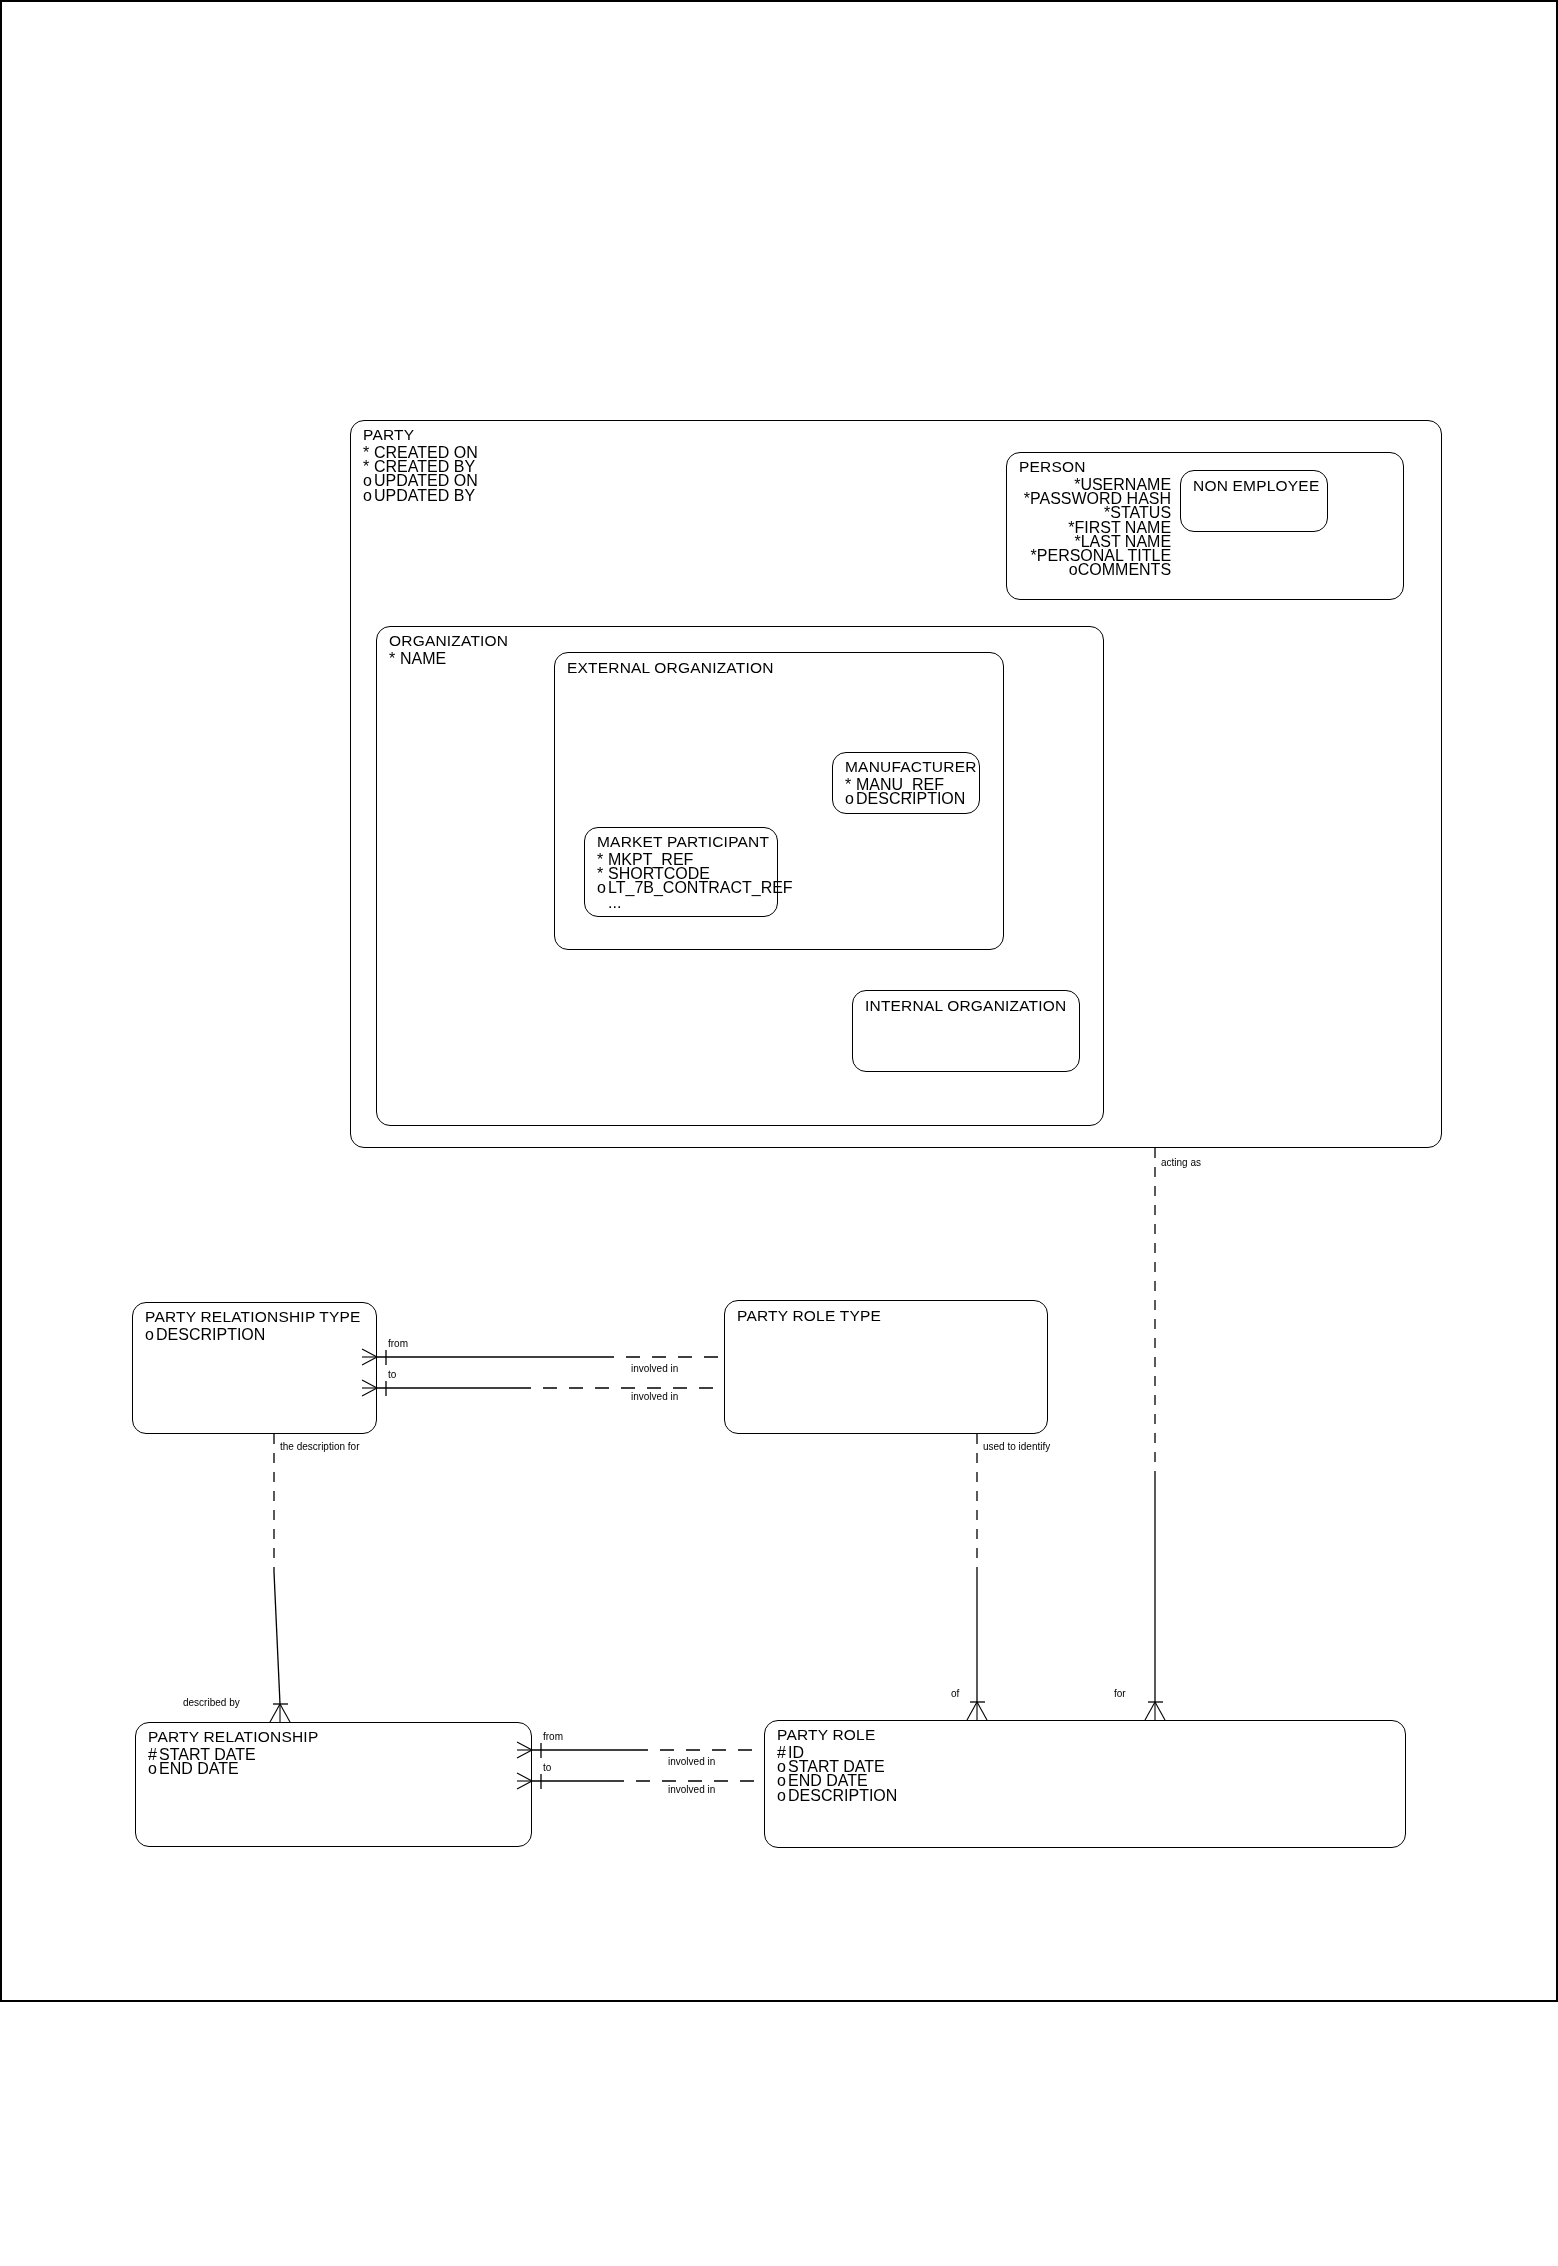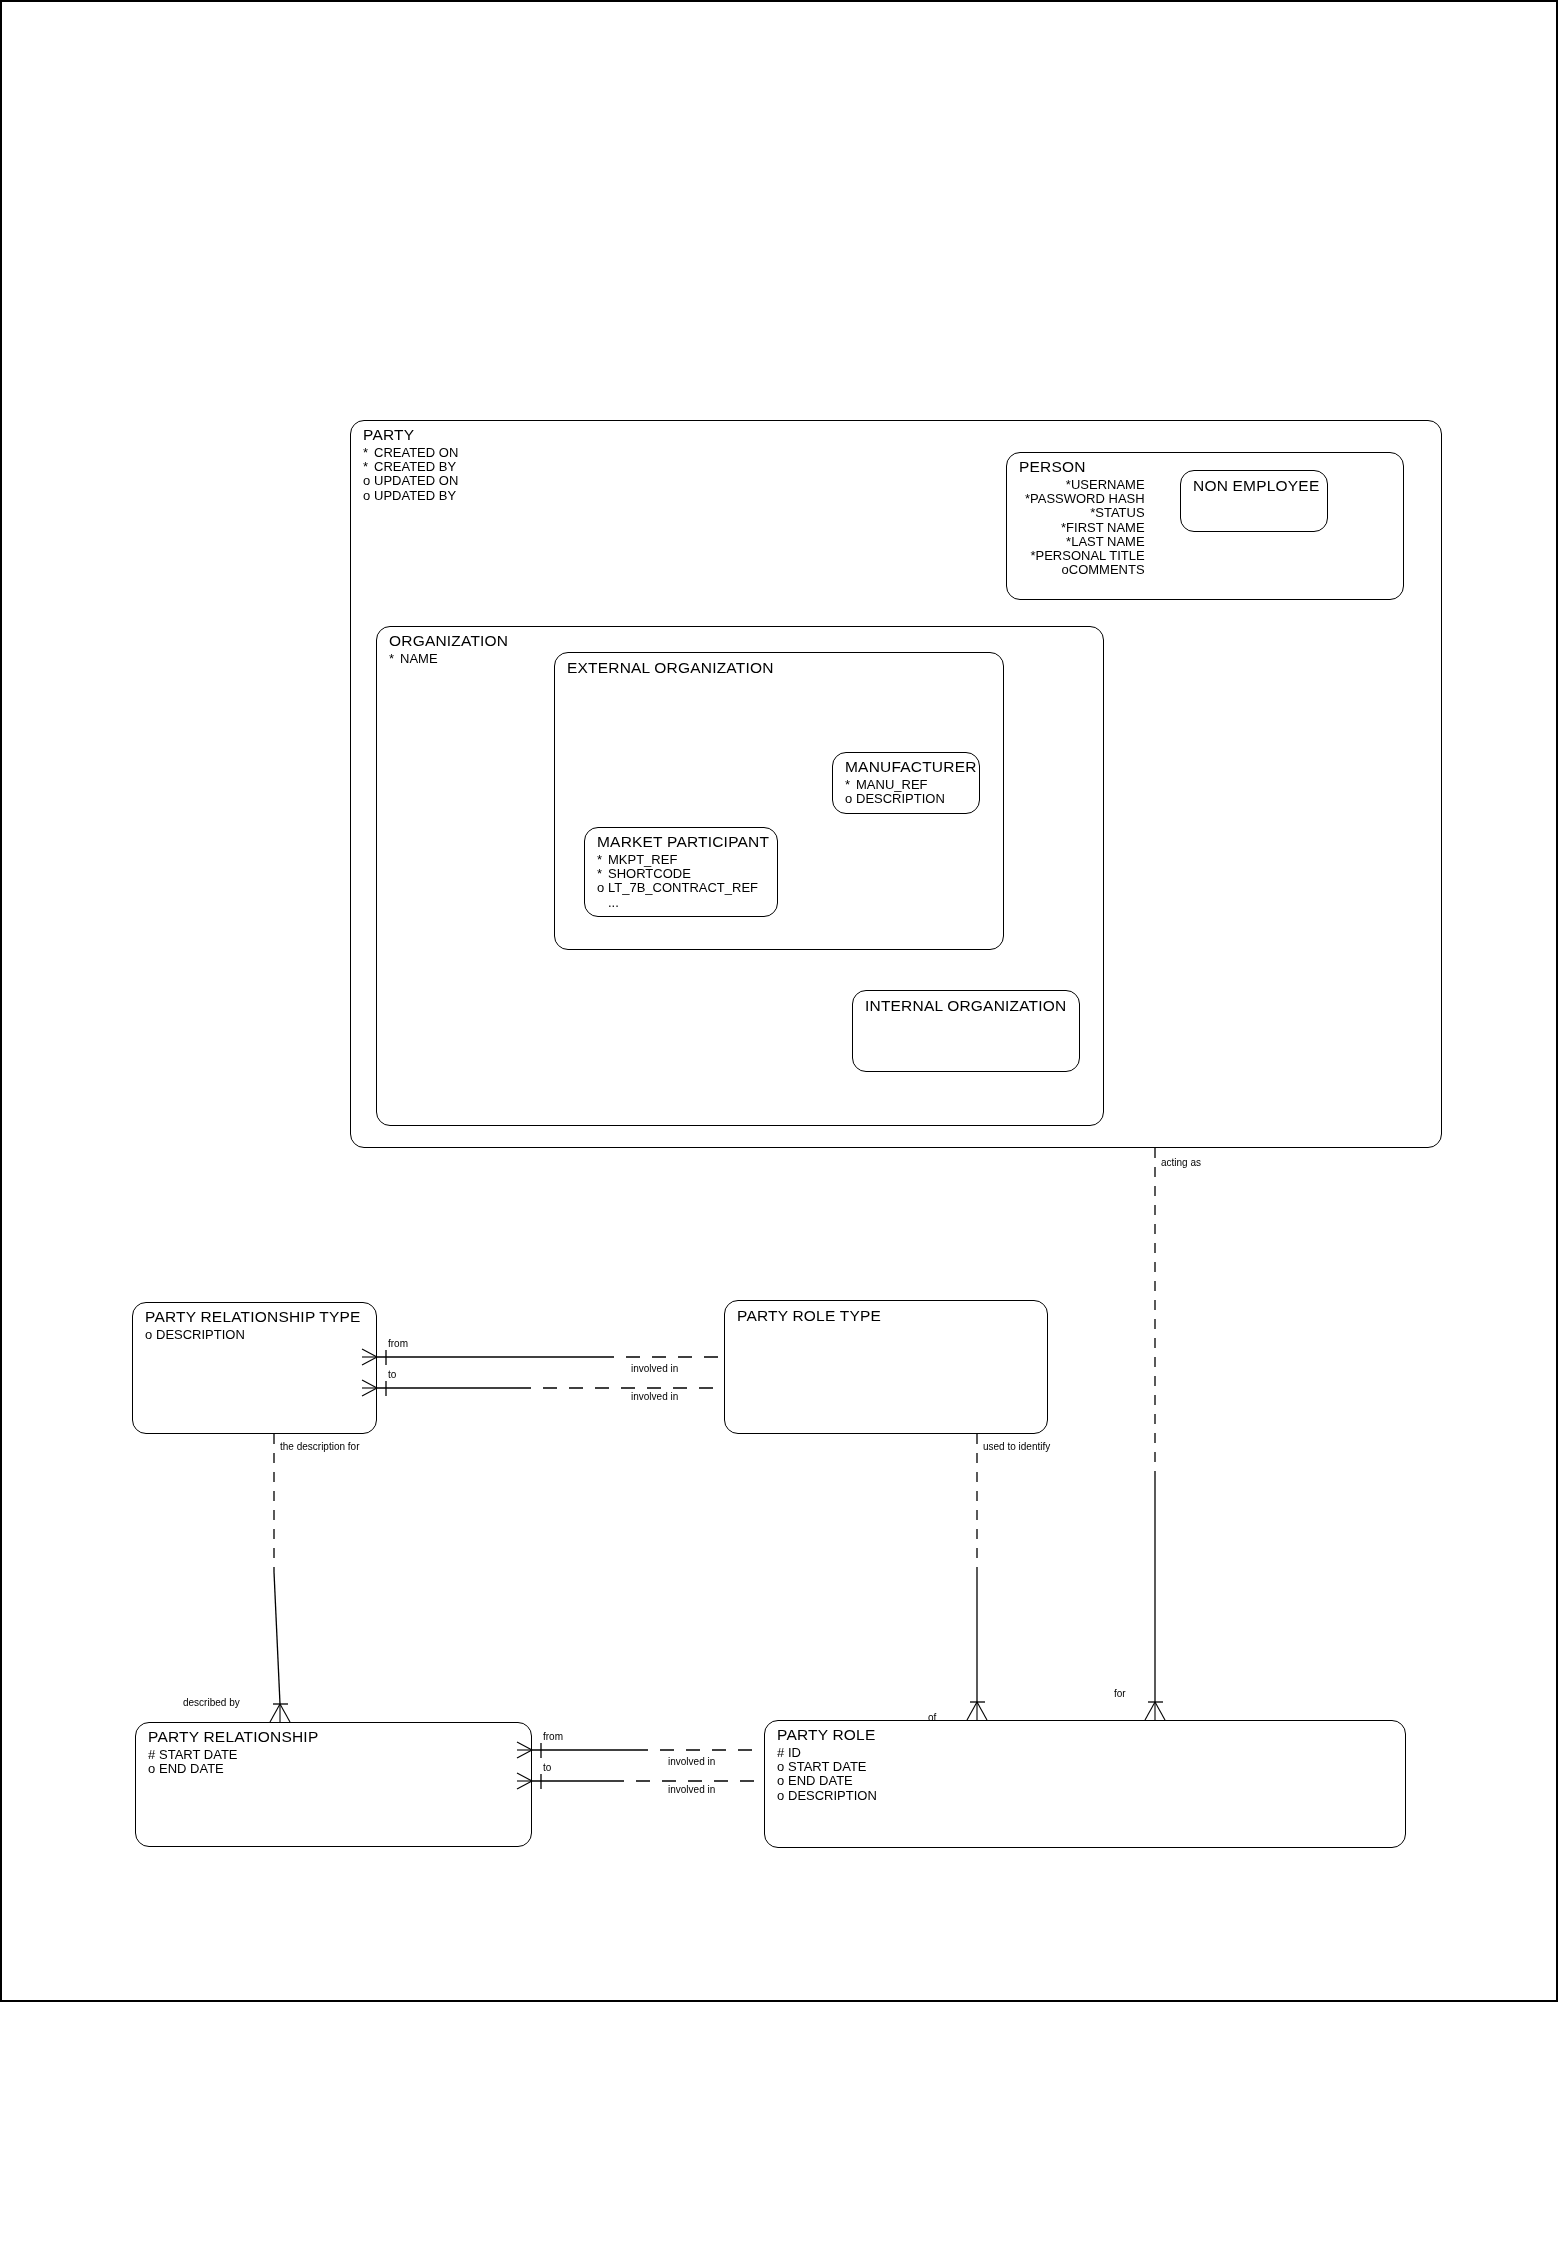--- a/index.html
+++ b/index.html
@@ -42,21 +42,21 @@
     top: 6px;
     font-size: 15.5px;
     letter-spacing: 0.2px;
     white-space: nowrap;
     line-height: 1.05;
   }
   .entity > .attrs {
     position: absolute;
     left: 12px;
     top: 25px;
-    font-size: 13px;
+    font-size: 16px;
     line-height: 14.2px;
     white-space: nowrap;
   }
   .attrs .attr {
     display: block;
     white-space: nowrap;
   }
   .attrs .mark {
     display: inline-block;
     width: 11px;
@@ -233,21 +233,21 @@
         <line x1="608" y1="1779" x2="762" y2="1779" stroke="#000" stroke-width="1.3" stroke-dasharray="14,12"></line>
       </g>
     </svg>
 
     <div class="rel-label" style="left:1159px; top:1155px;">acting as</div>
 
     <div class="rel-label" style="left:1112px; top:1686px;">for</div>
 
     <div class="rel-label" style="left:981px; top:1439px;">used to identify</div>
 
-    <div class="rel-label" style="left:926px; top:1686px;margin-top:24px;">of</div>
+    <div class="rel-label" style="left:949px; top:1686px;">of</div>
 
     <div class="rel-label" style="left:278px; top:1439px;">the description for</div>
 
     <div class="rel-label" style="left:181px; top:1695px;">described by</div>
 
     <div class="rel-label" style="left:386px; top:1336px;">from</div>
 
     <div class="rel-label" style="left:386px; top:1367px;">to</div>
 
     <div class="rel-label" style="left:629px; top:1361px;">involved in</div>

